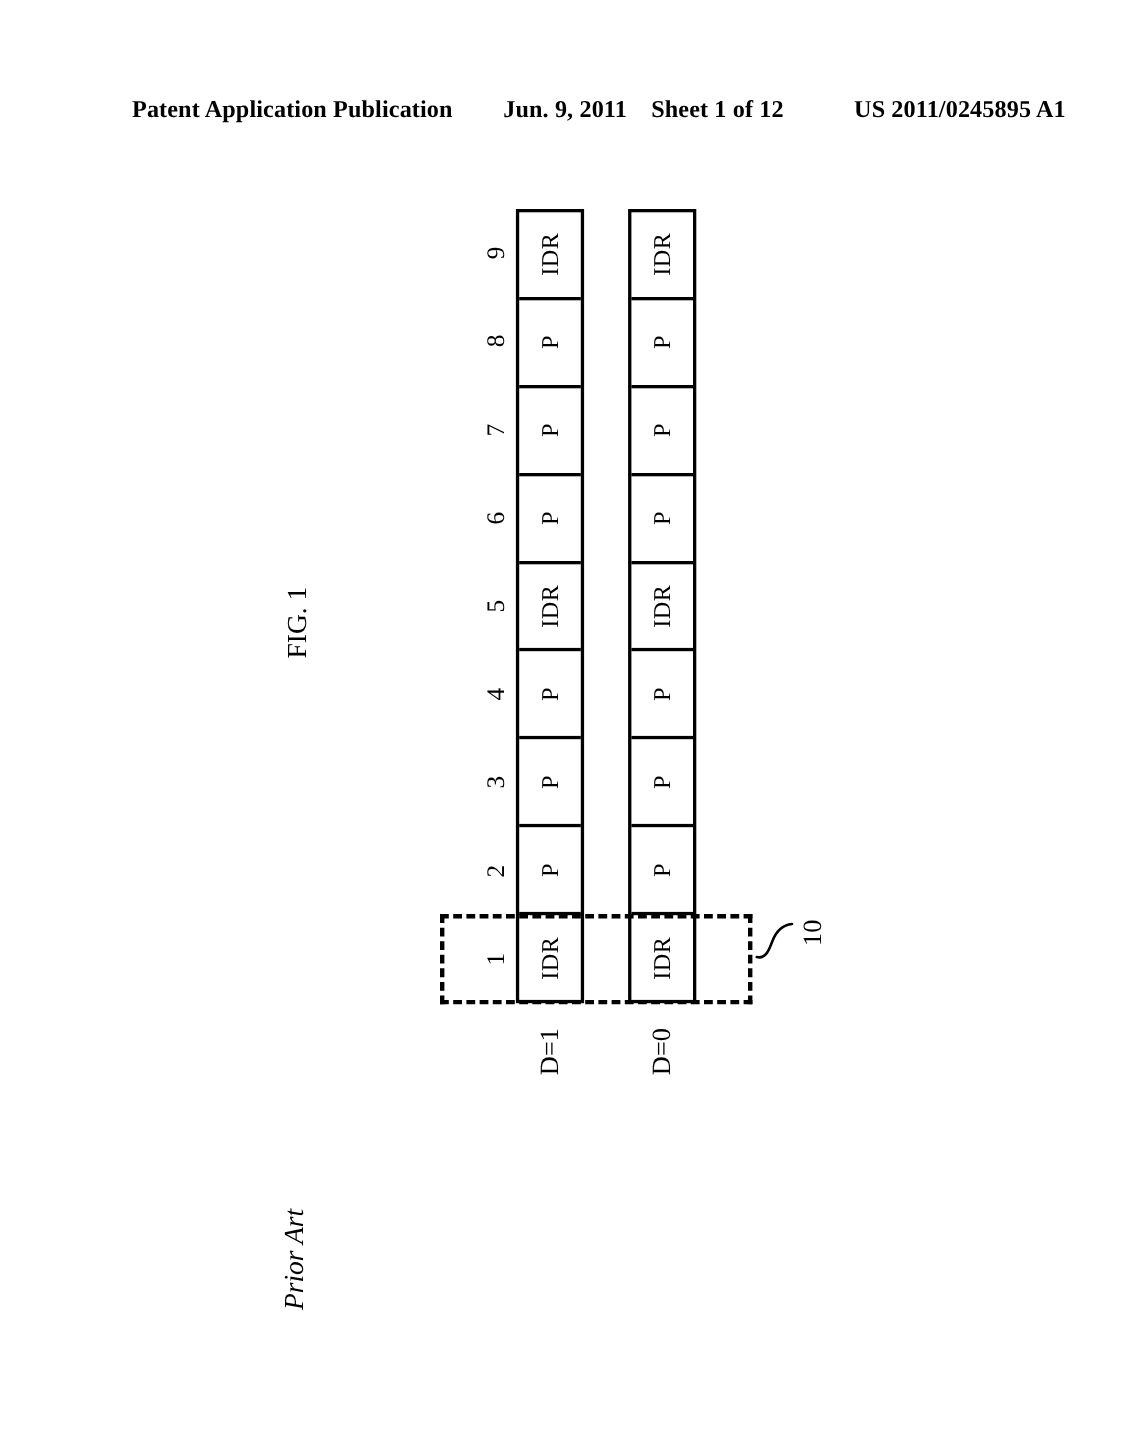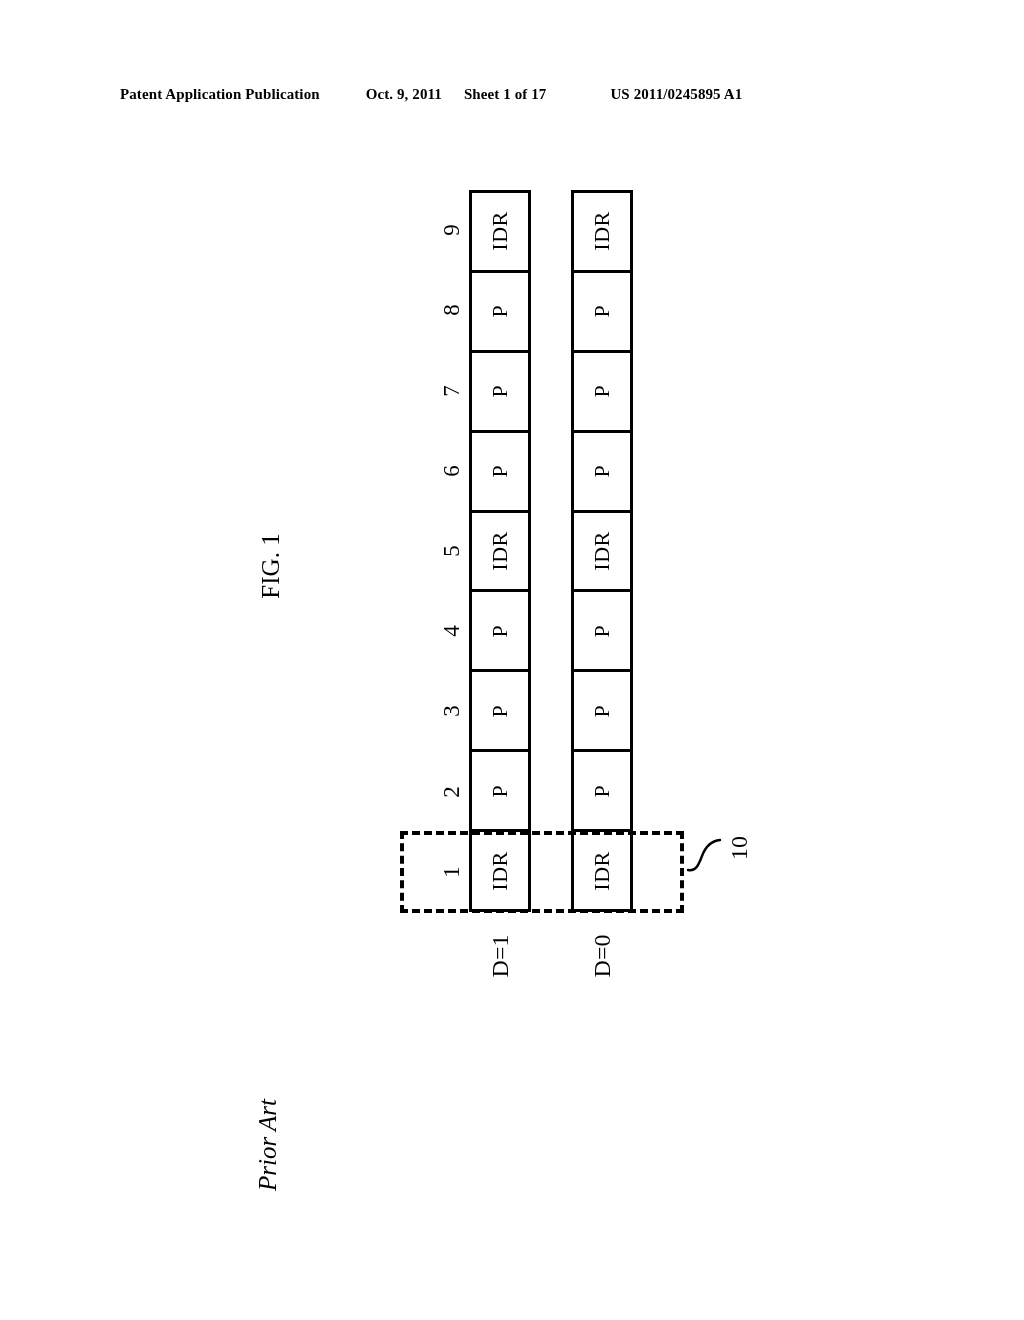--- a/index.html
+++ b/index.html
@@ -19,21 +19,21 @@
   
   .page-header {
     position: absolute;
     top: 86px;
     left: 120px;
     width: 790px;
     height: 30px;
     display: flex;
     align-items: baseline;
     font-weight: bold;
-    font-size: 15px;
+    font-size: 22px;
     letter-spacing: 0.1px;
     white-space: nowrap;
   }
   .hdr-pub      { margin-right: 46px; }
   .hdr-date     { margin-right: 22px; }
   .hdr-sheet    { margin-right: 64px; }
   .hdr-docnum   { }
 
   
   .fig-label {
@@ -180,22 +180,22 @@
     line-height: 30px;
     text-align: center;
     white-space: nowrap;
   }
 </style>
 </head>
 <body>
 
 <div class="page-header">
   <span class="hdr-pub">Patent Application Publication</span>
-  <span class="hdr-date">Oct. 9, 2011</span>
-  <span class="hdr-sheet">Sheet 1 of 17</span>
+  <span class="hdr-date">Jun. 9, 2011</span>
+  <span class="hdr-sheet">Sheet 1 of 12</span>
   <span class="hdr-docnum">US 2011/0245895 A1</span>
 </div>
 
 <div class="diagram">
 
   <div class="fig-label">FIG. 1</div>
 
   <div class="prior-art">Prior Art</div>
 
   <div class="index-col">

